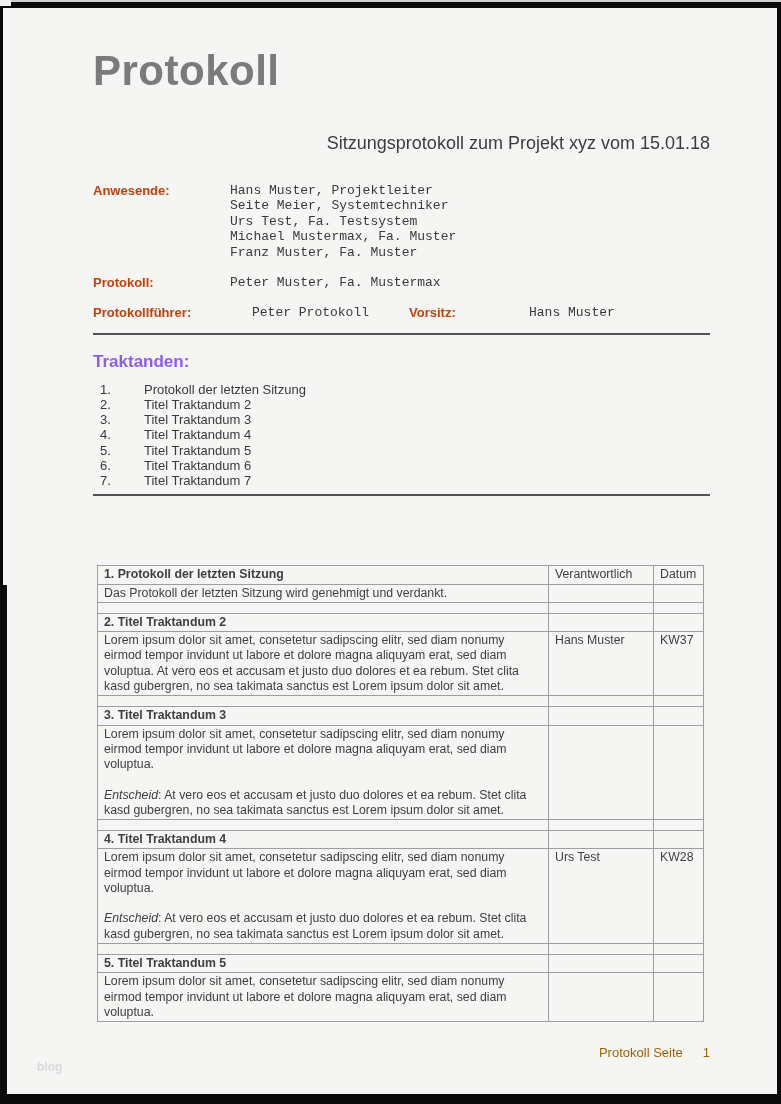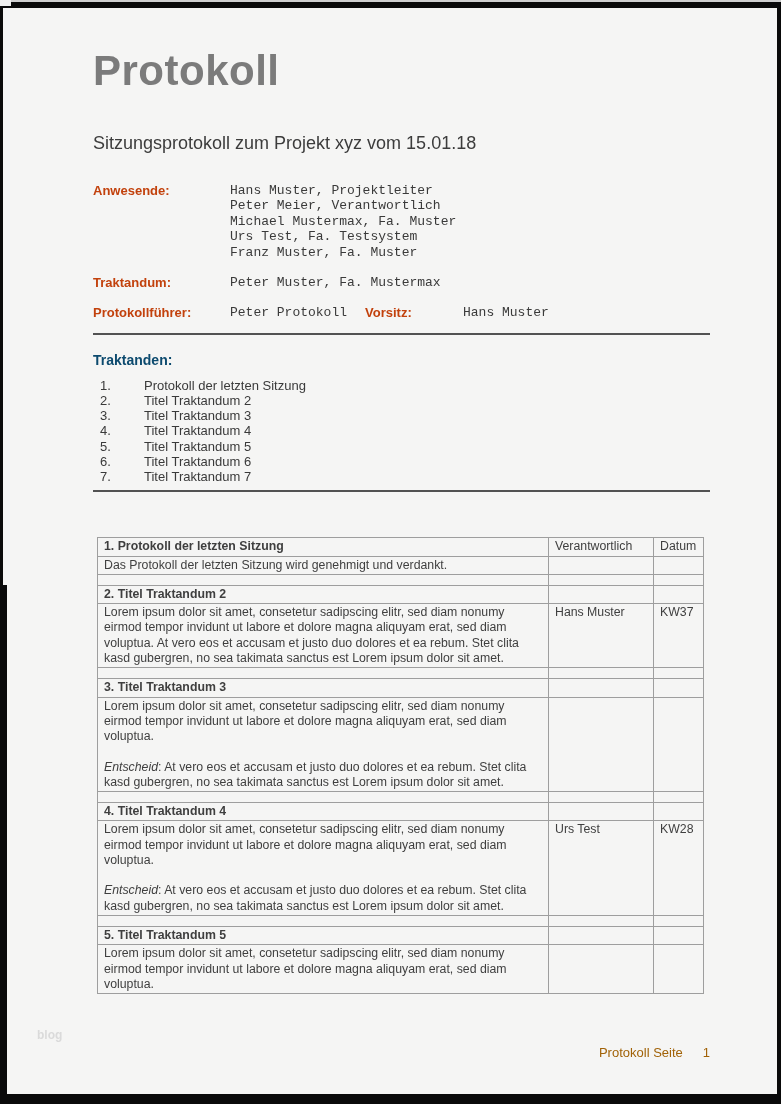--- a/index.html
+++ b/index.html
@@ -18,57 +18,57 @@
     position:absolute; left:3px; top:8px; right:4px; bottom:10px;
     background:#f5f5f4; color:#3a3a3a; z-index:1;
   }
   .content { padding:0 67px 0 90px; }
 
   h1.title {
     margin:42px 0 0 0;
     font-size:42px; line-height:42px; font-weight:bold;
     color:#7b7b7b; letter-spacing:0.5px;
   }
-  .subtitle { margin-top:41px; font-size:18px; line-height:21px; color:#3c3c3c; }
+  .subtitle { margin-top:41px; font-size:18px; line-height:21px; color:#3c3c3c;text-align:right; }
 
   .meta { margin-top:29px; font-size:13px; }
   .meta-row { display:grid; grid-template-columns:137px 1fr; }
-  .meta-row.four { grid-template-columns:137px 135px 98px 1fr; }
+  .meta-row.four { grid-template-columns:137px 135px 98px 1fr;gap:22px; }
   .meta-row + .meta-row { margin-top:15px; }
   .meta .label { font-weight:bold; line-height:15.4px; color:#c2410c; }
   .meta .val, .values div { line-height:15.4px;font-family:Liberation Mono, monospace; }
 
   .rule { border-top:2px solid #525252; height:0; }
   .rule.r1 { margin-top:12px; }
   .rule.r2 { margin-top:6px; }
 
-  .trakt-label { margin-top:17px; font-size:14px; font-weight:bold; color:#0c4a6e; }
+  .trakt-label { margin-top:17px; font-size:17px; font-weight:bold; color:#8b5cf6; }
   .toc { margin-top:10px; margin-left:7px; font-size:13px; }
   .toc-row { display:grid; grid-template-columns:44px 1fr; line-height:15.2px; }
 
   table.protocol {
-    margin-top:45px; margin-left:4px;
+    margin-top:69px; margin-left:4px;
     border-collapse:collapse; table-layout:fixed;
     width:606px; font-size:12.3px;
   }
   table.protocol td {
     border:1px solid #9e9e9e; vertical-align:top;
     padding:1px 6px; line-height:15.3px; color:#3f3f3f;
     overflow:hidden;
   }
   col.c1 { width:451px; } col.c2 { width:105px; } col.c3 { width:50px; }
   tr.head td { height:15px; }
   td.sec-title { font-weight:bold; color:#2f2f2f; }
   tr.sp td { height:10px; padding-top:0; padding-bottom:0; }
   td p { margin:0; }
   td p.second { margin-top:15px; }
 
   .footer { position:absolute; right:67px; bottom:34px; font-size:13px; color:#a16207; }
   .footer .pgnum { margin-left:20px; }
-  .watermark { position:absolute; left:34px; bottom:52px; font-size:12px; font-weight:bold; color:#dadada; }
+  .watermark { position:absolute; left:34px; bottom:20px; font-size:12px; font-weight:bold; color:#dadada; }
 </style>
 </head>
 <body>
 
 <div class="frame">
   <div class="hairline-top"></div>
   <div class="corner-notch"></div>
   <div class="edge-thick"></div>
 
   <div class="page">
@@ -76,29 +76,29 @@
 
       <h1 class="title">Protokoll</h1>
 
       <div class="subtitle">Sitzungsprotokoll zum Projekt xyz vom 15.01.18</div>
 
       <div class="meta">
         <div class="meta-row">
           <div class="label">Anwesende:</div>
           <div class="values">
             <div>Hans Muster, Projektleiter</div>
-            <div>Peter Meier, Verantwortlich</div>
+            <div>Seite Meier, Systemtechniker</div>
+            <div>Urs Test, Fa. Testsystem</div>
             <div>Michael Mustermax, Fa. Muster</div>
-            <div>Urs Test, Fa. Testsystem</div>
             <div>Franz Muster, Fa. Muster</div>
           </div>
         </div>
 
         <div class="meta-row">
-          <div class="label">Traktandum:</div>
+          <div class="label">Protokoll:</div>
           <div class="val">Peter Muster, Fa. Mustermax</div>
         </div>
 
         <div class="meta-row four">
           <div class="label">Protokollführer:</div>
           <div class="val">Peter Protokoll</div>
           <div class="label">Vorsitz:</div>
           <div class="val">Hans Muster</div>
         </div>
       </div>

